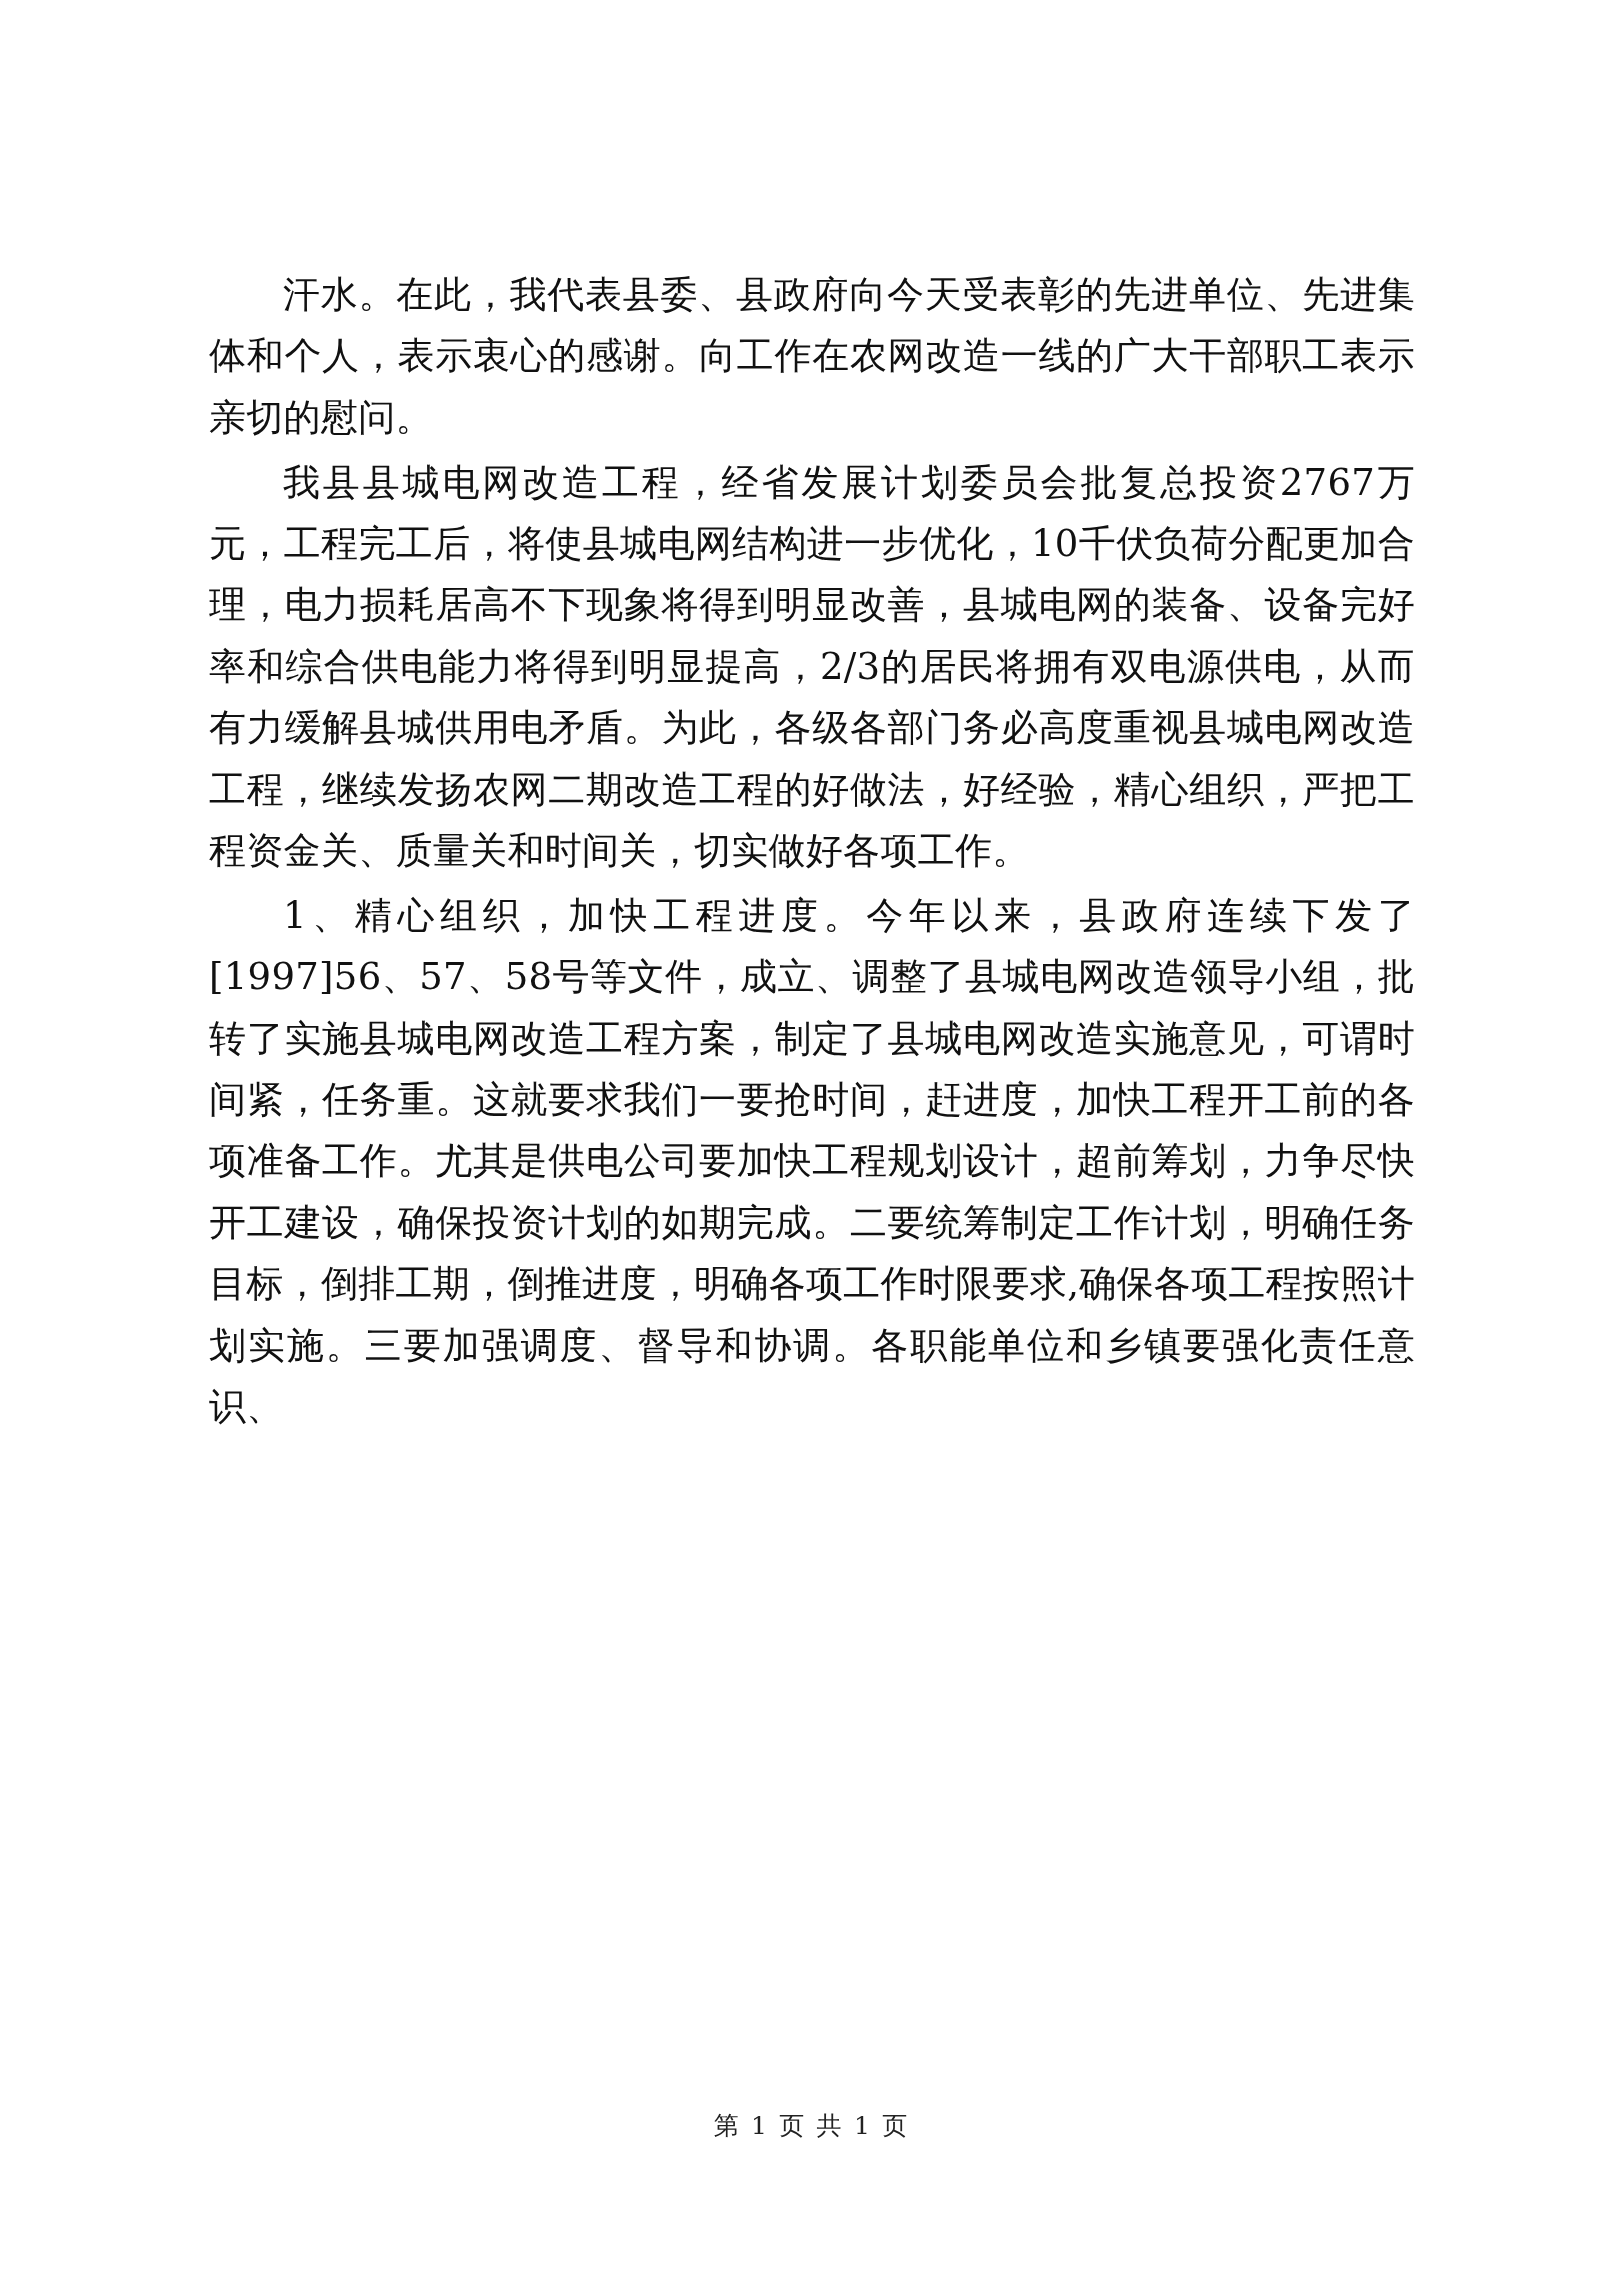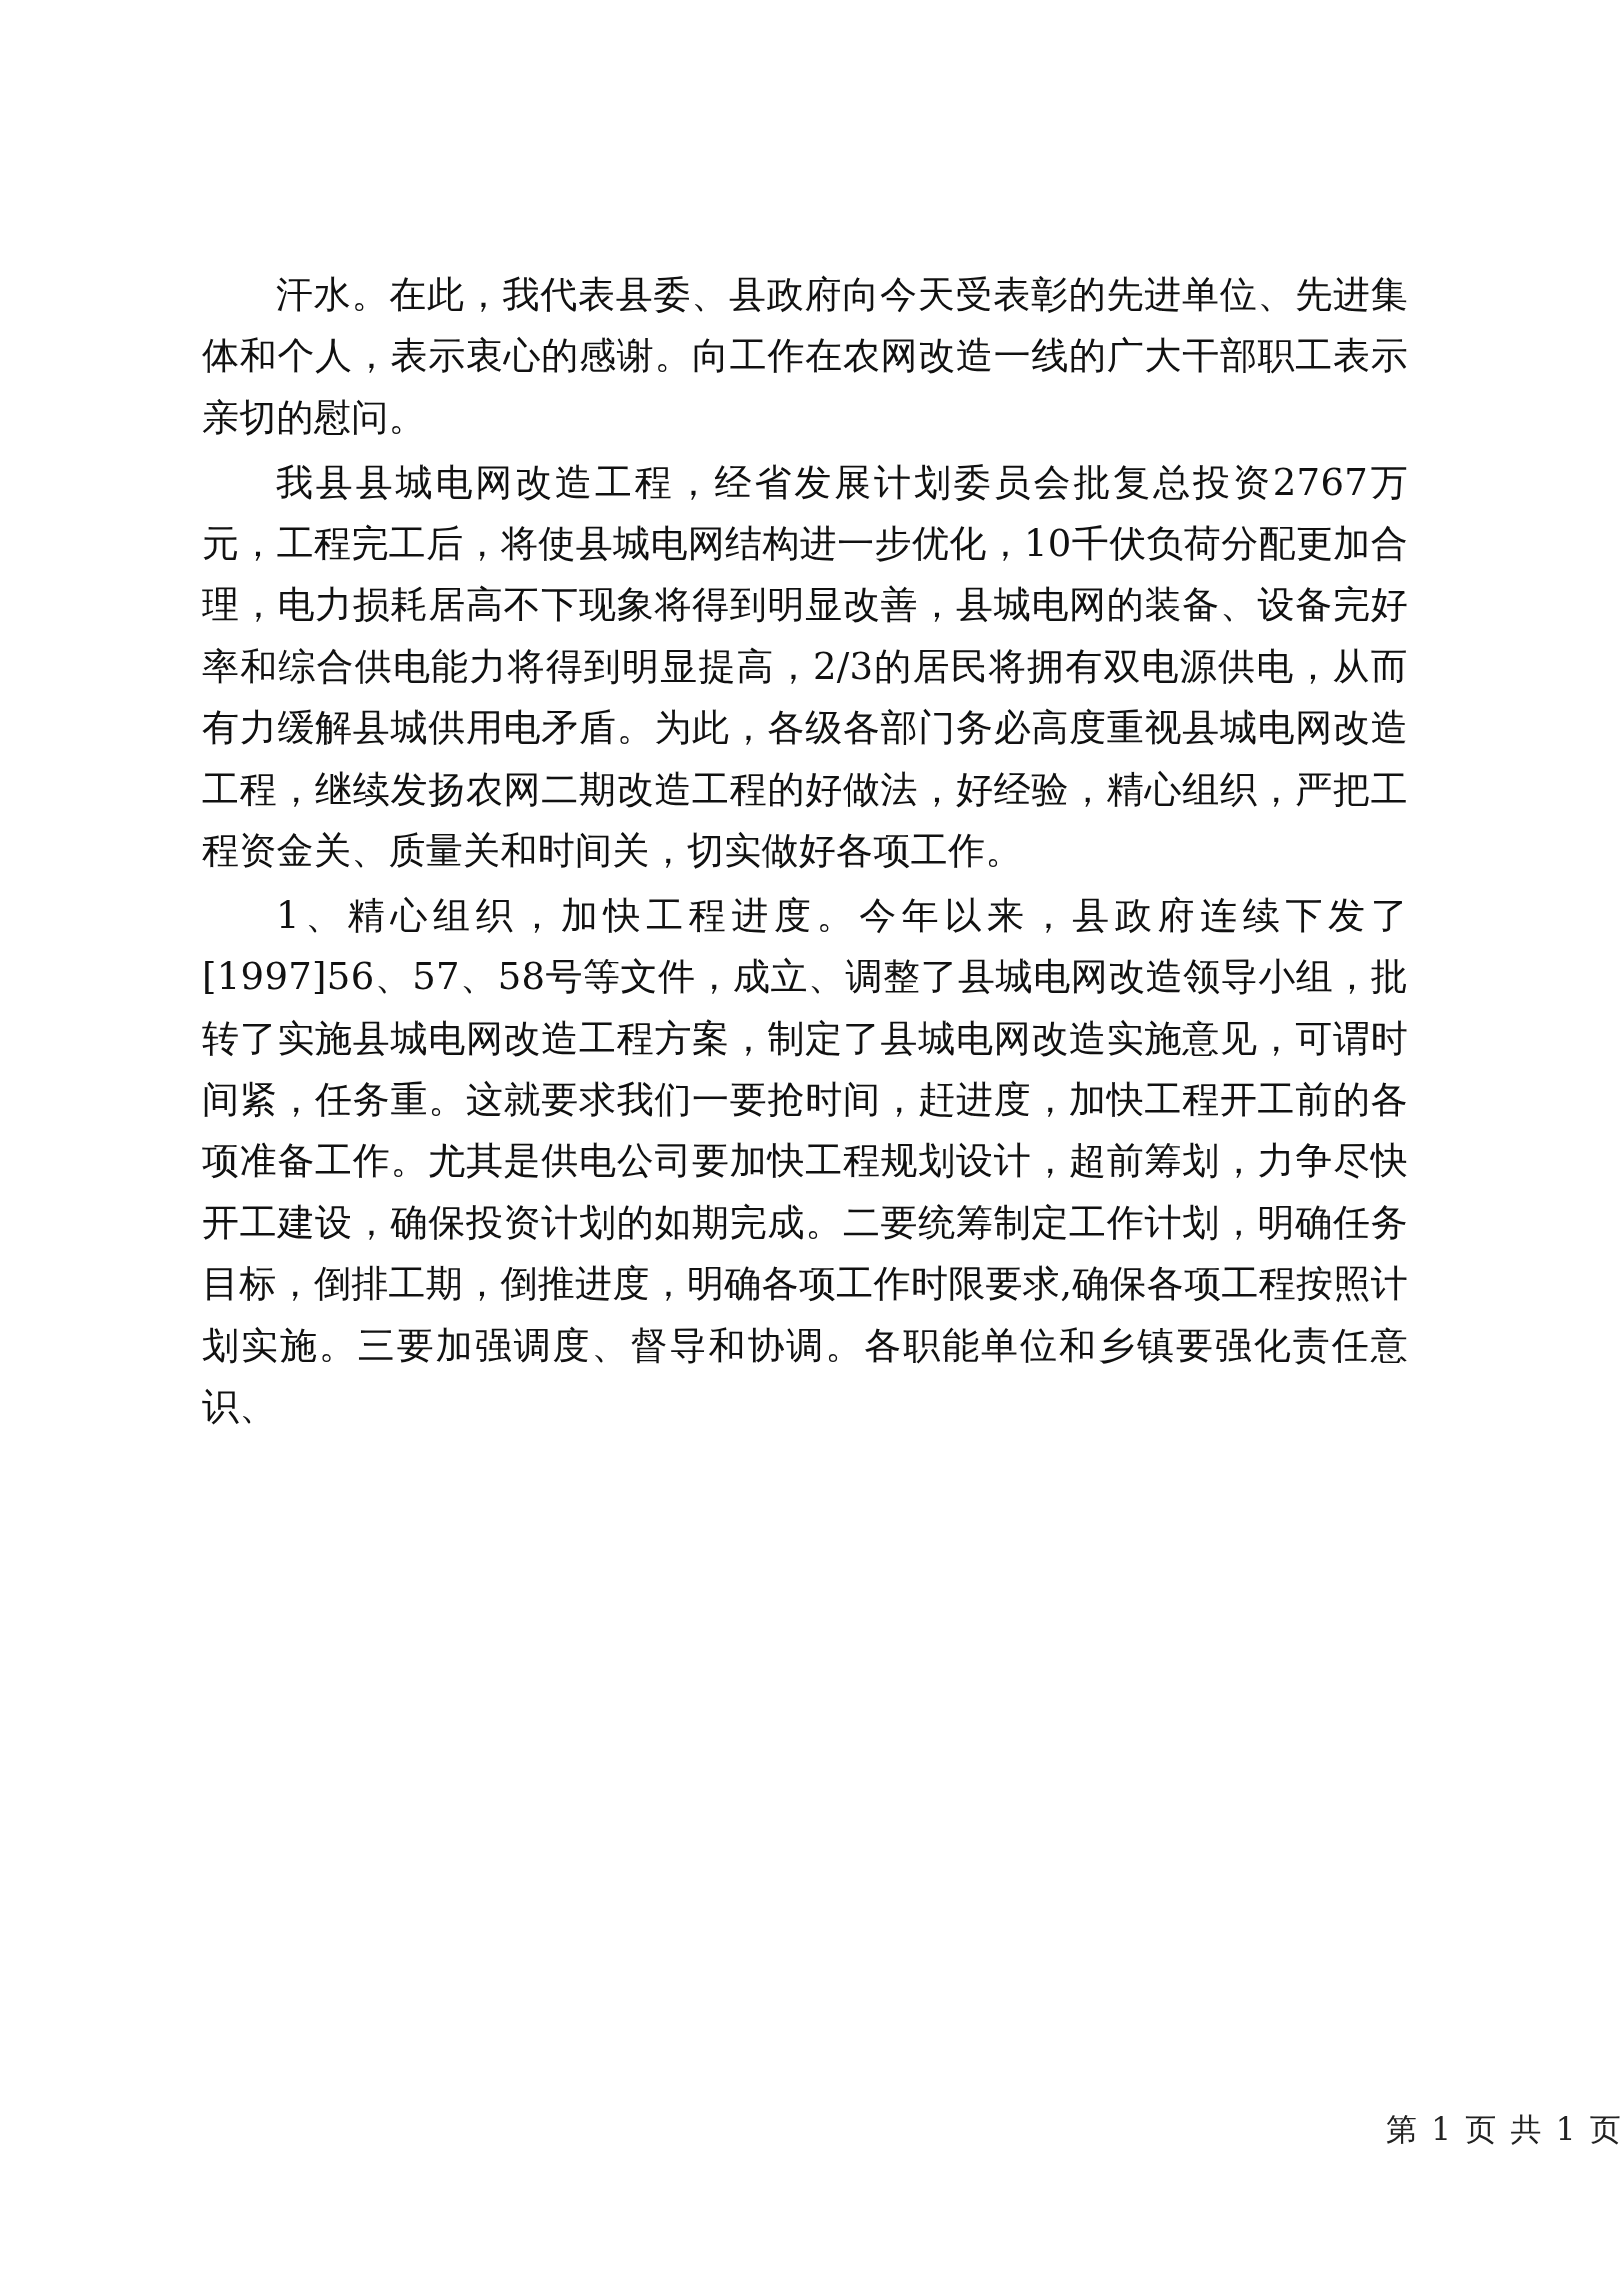--- a/index.html
+++ b/index.html
@@ -13,21 +13,21 @@
   .page {
     position: relative;
     width: 1623px;
     height: 2295px;
     background: #ffffff;
     box-sizing: border-box;
     overflow: hidden;
   }
   .content {
     position: absolute;
-    left: 202px;
+    left: 209px;
     top: 264px;
     width: 1206px;
   }
   .para {
     font-size: 37px;
     line-height: 1.66;
     color: #111111;
     text-align: justify;
     text-justify: inter-ideograph;
     margin: 0 0 3.4px 0;
@@ -35,22 +35,22 @@
     font-family: "DejaVu Serif", "Liberation Serif", serif;
   }
   .indent {
     text-indent: 2em;
   }
   .footer {
     position: absolute;
     left: 0;
     top: 2109px;
     width: 1623px;
-    text-align: right;
-    font-size: 31px;
+    text-align: center;
+    font-size: 25px;
     color: #222222;
     letter-spacing: 2.2px;
     font-family: "DejaVu Serif", "Liberation Serif", serif;
   }
 </style>
 </head>
 <body>
 
 <div class="page">
 

